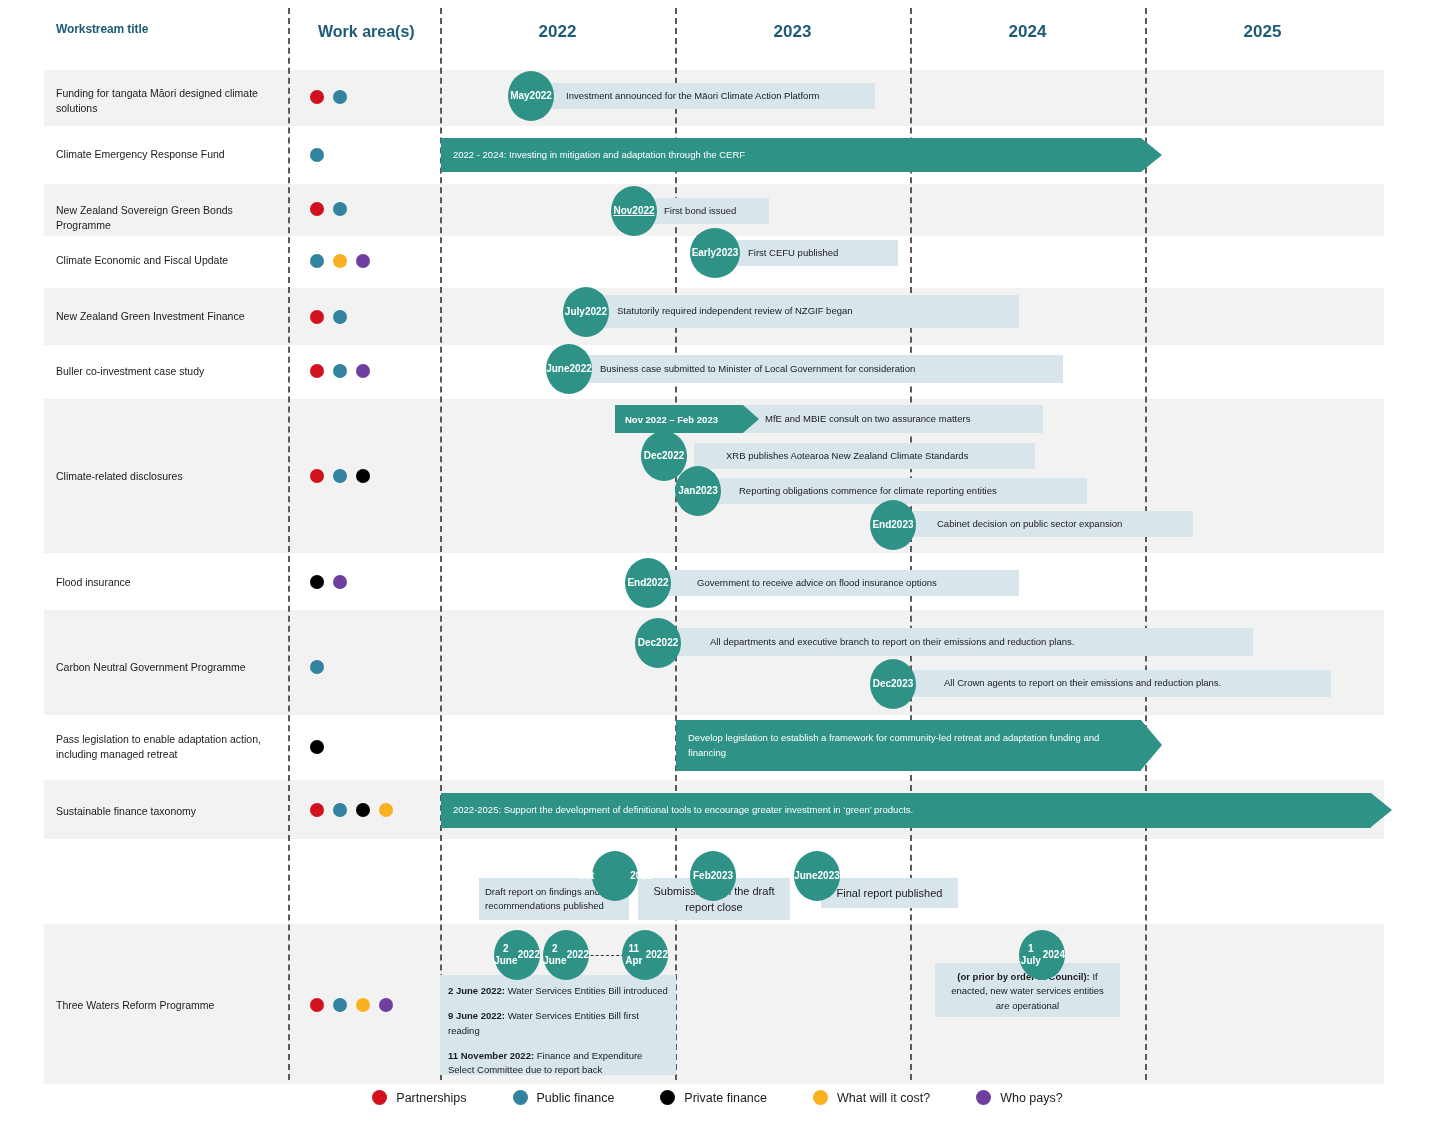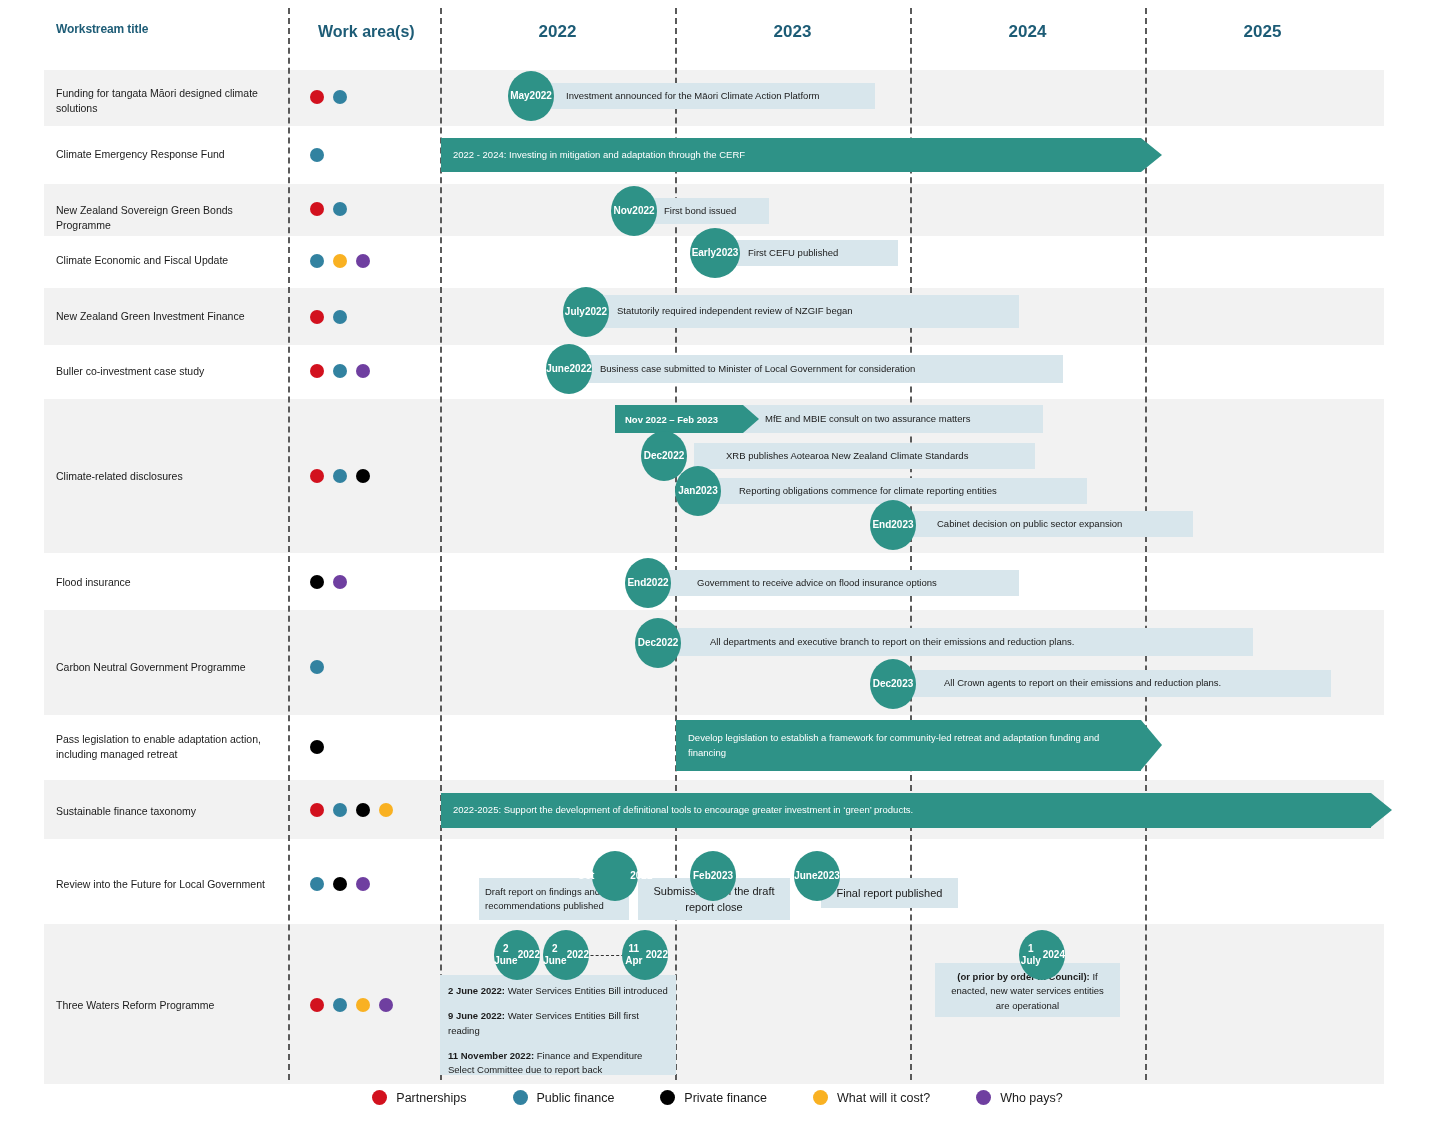--- a/index.html
+++ b/index.html
@@ -278,26 +278,20 @@
   </div>
 
   <div class="row shade" style="top:780px;height:59px;">
     <div class="row-label" style="top:24px;">Sustainable finance taxonomy</div>
     <div class="dot" style="left:266px;top:23px;background:#d2111e;"></div>
     <div class="dot" style="left:289px;top:23px;background:#3282a0;"></div>
     <div class="dot" style="left:312px;top:23px;background:#000000;"></div>
     <div class="dot" style="left:335px;top:23px;background:#f9b122;"></div>
   </div>
 
-  <div class="row plain" style="top:839px;height:85px;">
-    <div class="row-label" style="top:38px;">Review into the Future for Local Government</div>
-    <div class="dot" style="left:266px;top:38px;background:#3282a0;"></div>
-    <div class="dot" style="left:289px;top:38px;background:#000000;"></div>
-    <div class="dot" style="left:312px;top:38px;background:#6f3fa0;"></div>
-  </div>
 
   <div class="row shade" style="top:924px;height:160px;">
     <div class="row-label" style="top:74px;">Three Waters Reform Programme</div>
     <div class="dot" style="left:266px;top:74px;background:#d2111e;"></div>
     <div class="dot" style="left:289px;top:74px;background:#3282a0;"></div>
     <div class="dot" style="left:312px;top:74px;background:#f9b122;"></div>
     <div class="dot" style="left:335px;top:74px;background:#6f3fa0;"></div>
   </div>
 
   <div class="vrule" style="left:288px;height:1072px;"></div>
@@ -315,21 +309,21 @@
   </div>
 
   <div class="teal-bar" style="left:441px;top:138px;width:700px;height:34px;">
     <span class="tb-text">2022 - 2024: Investing in mitigation and adaptation through the CERF</span>
     <span class="teal-arrow" style="border-top-width:17px;border-bottom-width:17px;"></span>
   </div>
 
   <div class="bar" style="left:632px;top:198px;width:137px;height:26px;">
     <span class="bar-text" style="padding-left:32px;">First bond issued</span>
   </div>
-  <div class="mstone" style="left:611px;top:186px;">
+  <div class="mstone" style="left:611px;top:186px;text-decoration:underline;">
     <span>Nov</span>
     <span>2022</span>
   </div>
 
   <div class="bar" style="left:712px;top:240px;width:186px;height:26px;">
     <span class="bar-text" style="padding-left:36px;">First CEFU published</span>
   </div>
   <div class="mstone wide" style="left:690px;top:228px;">
     <span>Early</span>
     <span>2023</span>

